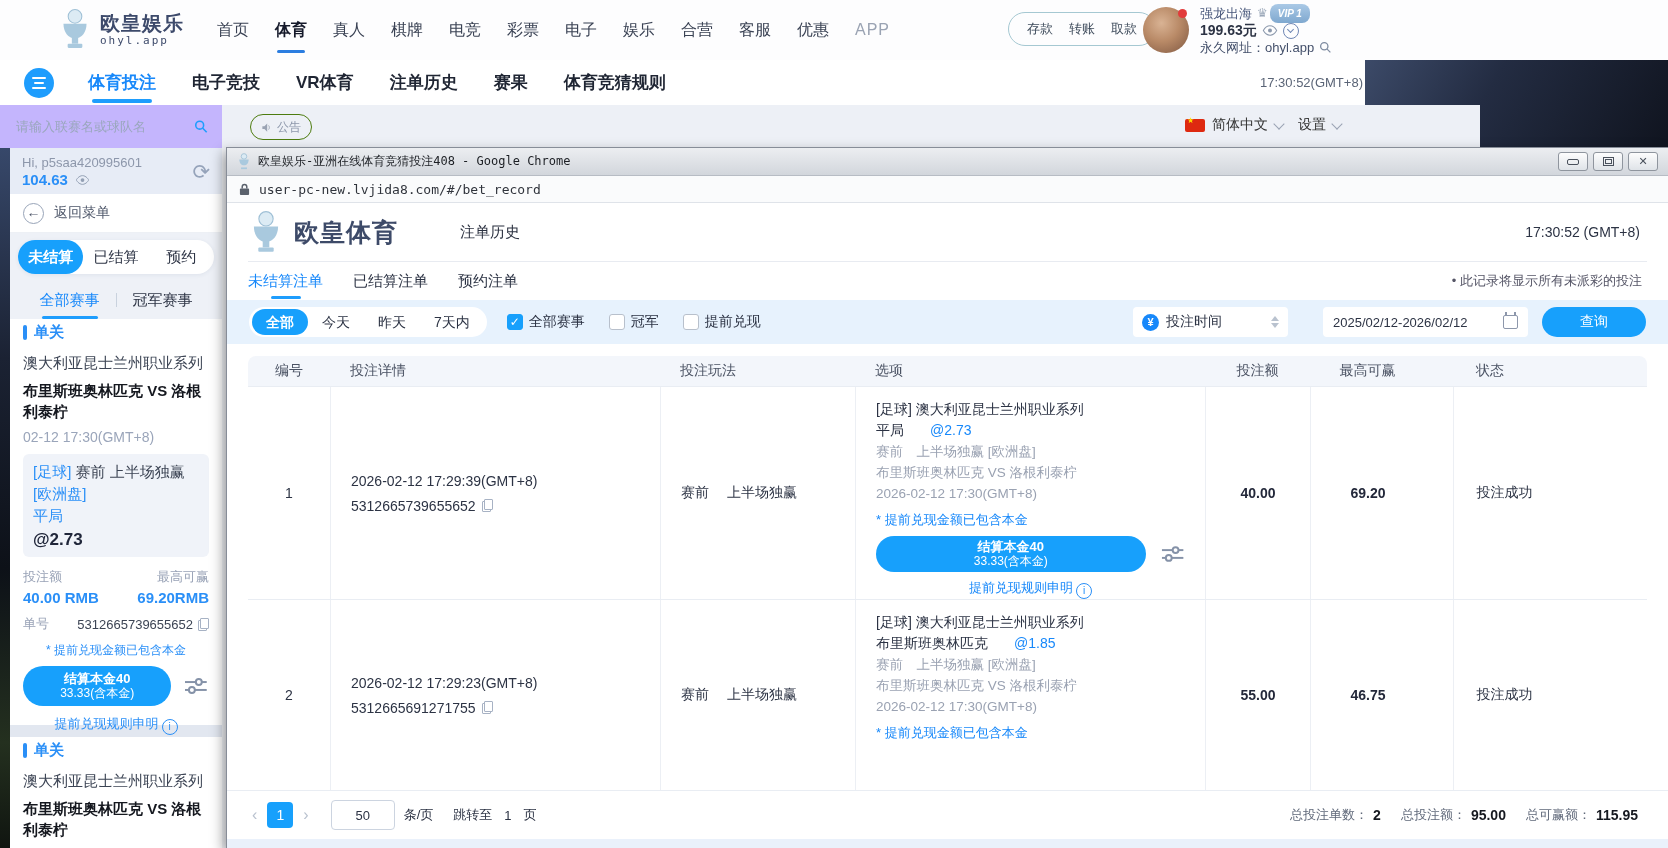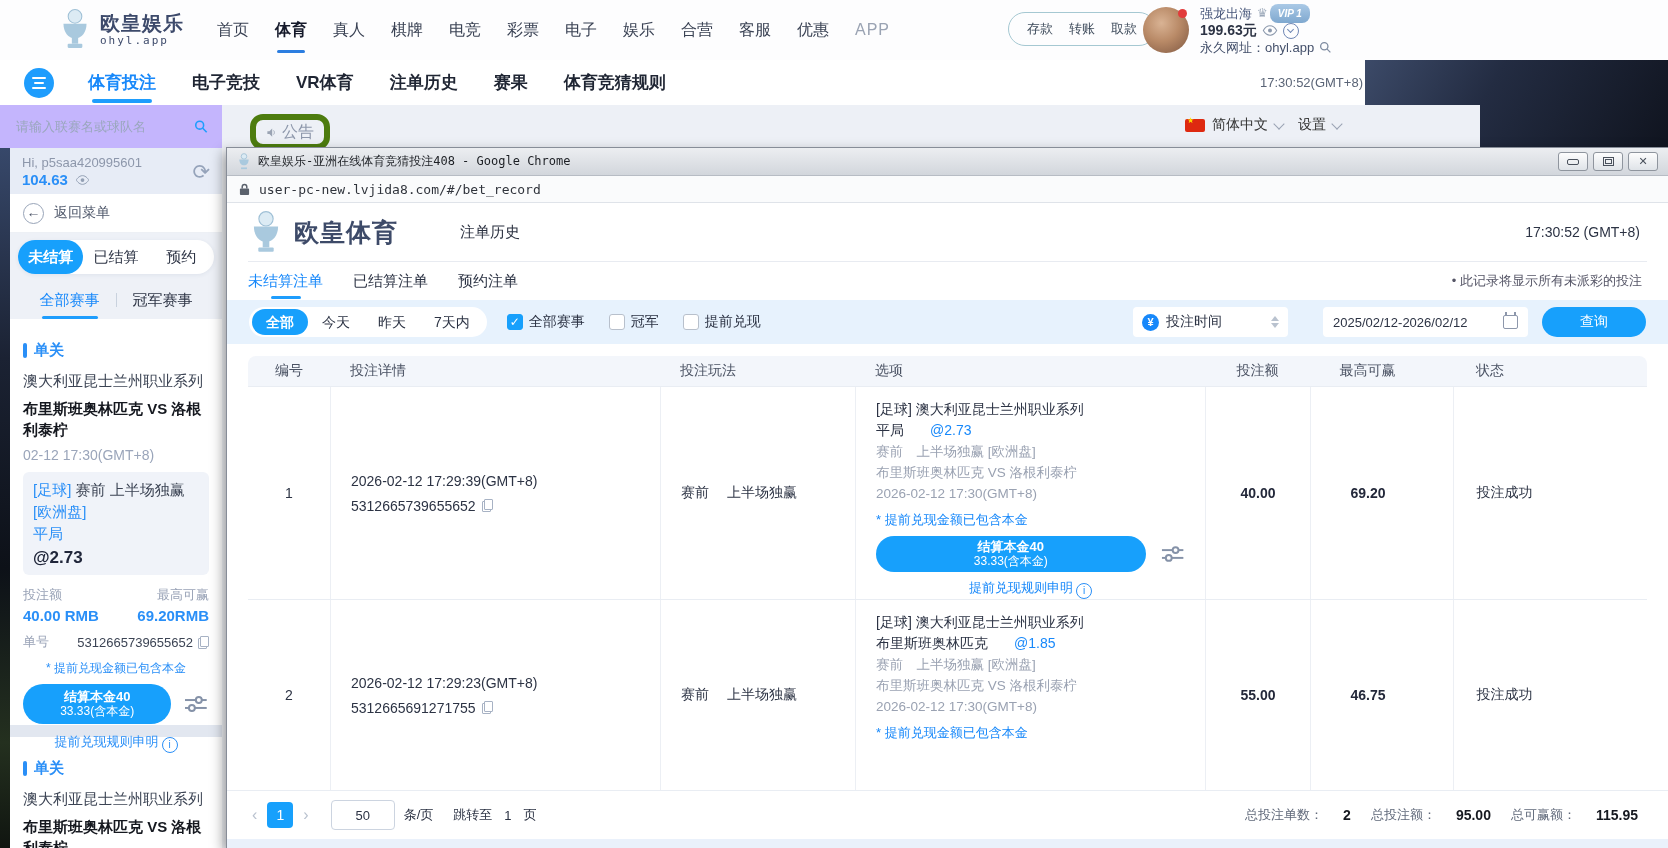--- a/index.html
+++ b/index.html
@@ -47,22 +47,22 @@
   .sub-item.active::after{content:"";position:absolute;left:50%;transform:translateX(-50%);bottom:-9px;width:60px;height:4px;border-radius:2px;background:#1e9dfd;}
   .sub-time{position:absolute;left:1260px;top:15px;font-size:13px;color:#5a6476;}
   .dark-topright{position:absolute;left:1365px;top:60px;width:303px;height:88px;
                  background:linear-gradient(120deg,#3c4a68 0%,#232c42 40%,#10141f 100%);}
 
   
   .notice-bar{position:absolute;left:0;top:105px;width:1480px;height:43px;background:#edf0f6;}
   .side-search{position:absolute;left:0;top:0;width:222px;height:43px;background:#c4b5fd;display:flex;align-items:center;padding:0 14px;box-sizing:border-box;}
   .side-search input{flex:1;border:none;background:transparent;outline:none;font-size:13px;color:#3c4454;font-family:inherit;}
   .side-search input::placeholder{color:#9aa7bd;}
-  .notice-pill{position:absolute;left:250px;top:9px;height:24px;border:6px solid #4d7c0f;border-radius:13px;
-               display:flex;align-items:center;gap:5px;padding:0 10px;color:#8d97ab;font-size:16px;background:transparent;}
+  .notice-pill{position:absolute;left:250px;top:9px;height:24px;border:1px solid #4d7c0f;border-radius:13px;
+               display:flex;align-items:center;gap:5px;padding:0 10px;color:#8d97ab;font-size:12px;background:transparent;}
   .notice-text{position:absolute;left:348px;top:13px;font-size:13px;color:#4c5568;white-space:nowrap;overflow:hidden;width:800px;}
   .lang-sel{position:absolute;left:1185px;top:11px;display:flex;align-items:center;gap:7px;font-size:14px;color:#333;cursor:pointer;}
   .flag{width:20px;height:13px;background:#de2910;border-radius:2px;position:relative;}
   .flag::after{content:"★";position:absolute;left:2px;top:-3px;font-size:8px;color:#ffde00;}
   .settings-sel{position:absolute;left:1298px;top:11px;display:flex;align-items:center;gap:7px;font-size:14px;color:#333;cursor:pointer;}
   .chev-down{width:7px;height:7px;border-right:1.5px solid #9aa3b3;border-bottom:1.5px solid #9aa3b3;transform:rotate(45deg);margin-top:-3px;}
 
   
   .left-dark{position:absolute;left:0;top:148px;width:10px;height:700px;
              background:linear-gradient(180deg,#37486a 0%,#1b2233 30%,#0d1118 60%,#24301f 85%,#101510 100%);}
@@ -76,21 +76,21 @@
   .back-circle{width:19px;height:19px;border:1px solid #98a4b8;border-radius:50%;color:#98a4b8;font-size:12px;line-height:17px;text-align:center;}
   .sb-back span{font-size:14px;color:#4c5568;}
   .sb-pills{margin:7px 8px;background:#fff;border-radius:18px;height:34px;display:flex;box-shadow:0 1px 4px rgba(40,60,100,.08);}
   .sb-pill{flex:1;display:flex;align-items:center;justify-content:center;font-size:15px;color:#2c3344;cursor:pointer;border-radius:17px;}
   .sb-pill.active{background:#17a0fc;color:#fff;font-weight:bold;}
   .sb-evtabs{height:38px;display:flex;align-items:center;justify-content:center;gap:16px;}
   .sb-evtab{font-size:15px;color:#2c3344;cursor:pointer;position:relative;}
   .sb-evtab.active{color:#1788fa;}
   .sb-evtab.active::after{content:"";position:absolute;left:50%;transform:translateX(-50%);bottom:-9px;width:56px;height:3px;border-radius:2px;background:#1e9dfd;}
   .sb-evdiv{width:1px;height:14px;background:#c9d2de;}
-  .scard{background:#fff;padding:22px 13px;box-sizing:border-box;}
+  .scard{background:#fff;padding:4px 13px;box-sizing:border-box;}
   .scard-type{font-size:15px;font-weight:bold;color:#2a8ff7;display:flex;align-items:center;}
   .scard-type::before{content:"";width:4px;height:15px;background:#2a8ff7;border-radius:2px;margin-right:7px;}
   .sc-league{font-size:15px;color:#3c4454;margin-top:11px;line-height:20px;}
   .sc-teams{font-size:15px;color:#15181f;font-weight:600;margin-top:7px;line-height:21px;}
   .sc-time{font-size:14px;color:#9aa5ba;margin-top:7px;}
   .sc-betbox{background:#f0f3f9;border-radius:6px;padding:7px 10px;margin-top:9px;}
   .sc-bb1{font-size:15px;line-height:22px;color:#3c4454;}
   .sc-blue{color:#2a8ff7;}
   .sc-pick{font-size:15px;color:#2a8ff7;line-height:22px;}
   .sc-odds{font-size:17px;font-weight:bold;color:#20263a;margin-top:3px;}
@@ -196,21 +196,21 @@
 
   
   .pg-footer{height:48px;display:flex;align-items:center;padding:0 30px 0 21px;border-top:1px solid #e9edf3;background:#fff;}
   .pag-arrow{font-size:16px;color:#b9c2cf;cursor:pointer;padding:0 4px;}
   .pag-num{width:26px;height:26px;border-radius:4px;background:#17a0fc;color:#fff;font-size:14px;display:flex;align-items:center;justify-content:center;margin:0 6px;cursor:pointer;}
   .pp-input{width:58px;height:26px;border:1px solid #ccd4e0;border-radius:4px;text-align:center;font-size:13px;color:#2c3344;margin-left:18px;font-family:inherit;background:#fff;}
   .pp-lbl{font-size:13px;color:#2c3344;margin-left:9px;}
   .jump-lbl{font-size:13px;color:#2c3344;margin-left:20px;}
   .jump-val{font-size:13px;color:#2c3344;margin:0 12px;}
   .totals{margin-left:auto;display:flex;align-items:center;gap:20px;}
-  .tot-pair{font-size:13px;color:#60697a;display:flex;align-items:center;gap:20px;white-space:nowrap;}
+  .tot-pair{font-size:13px;color:#60697a;display:flex;align-items:center;gap:5px;white-space:nowrap;}
   .tot-val{font-size:14px;font-weight:bold;color:#15181f;}
   .bottom-strip{height:12px;background:#eaf1fb;}
 
   .eye{color:#9aa7b8;}
 </style>
 </head>
 <body>
 
 <header class="top-header">
   <div class="logo">

